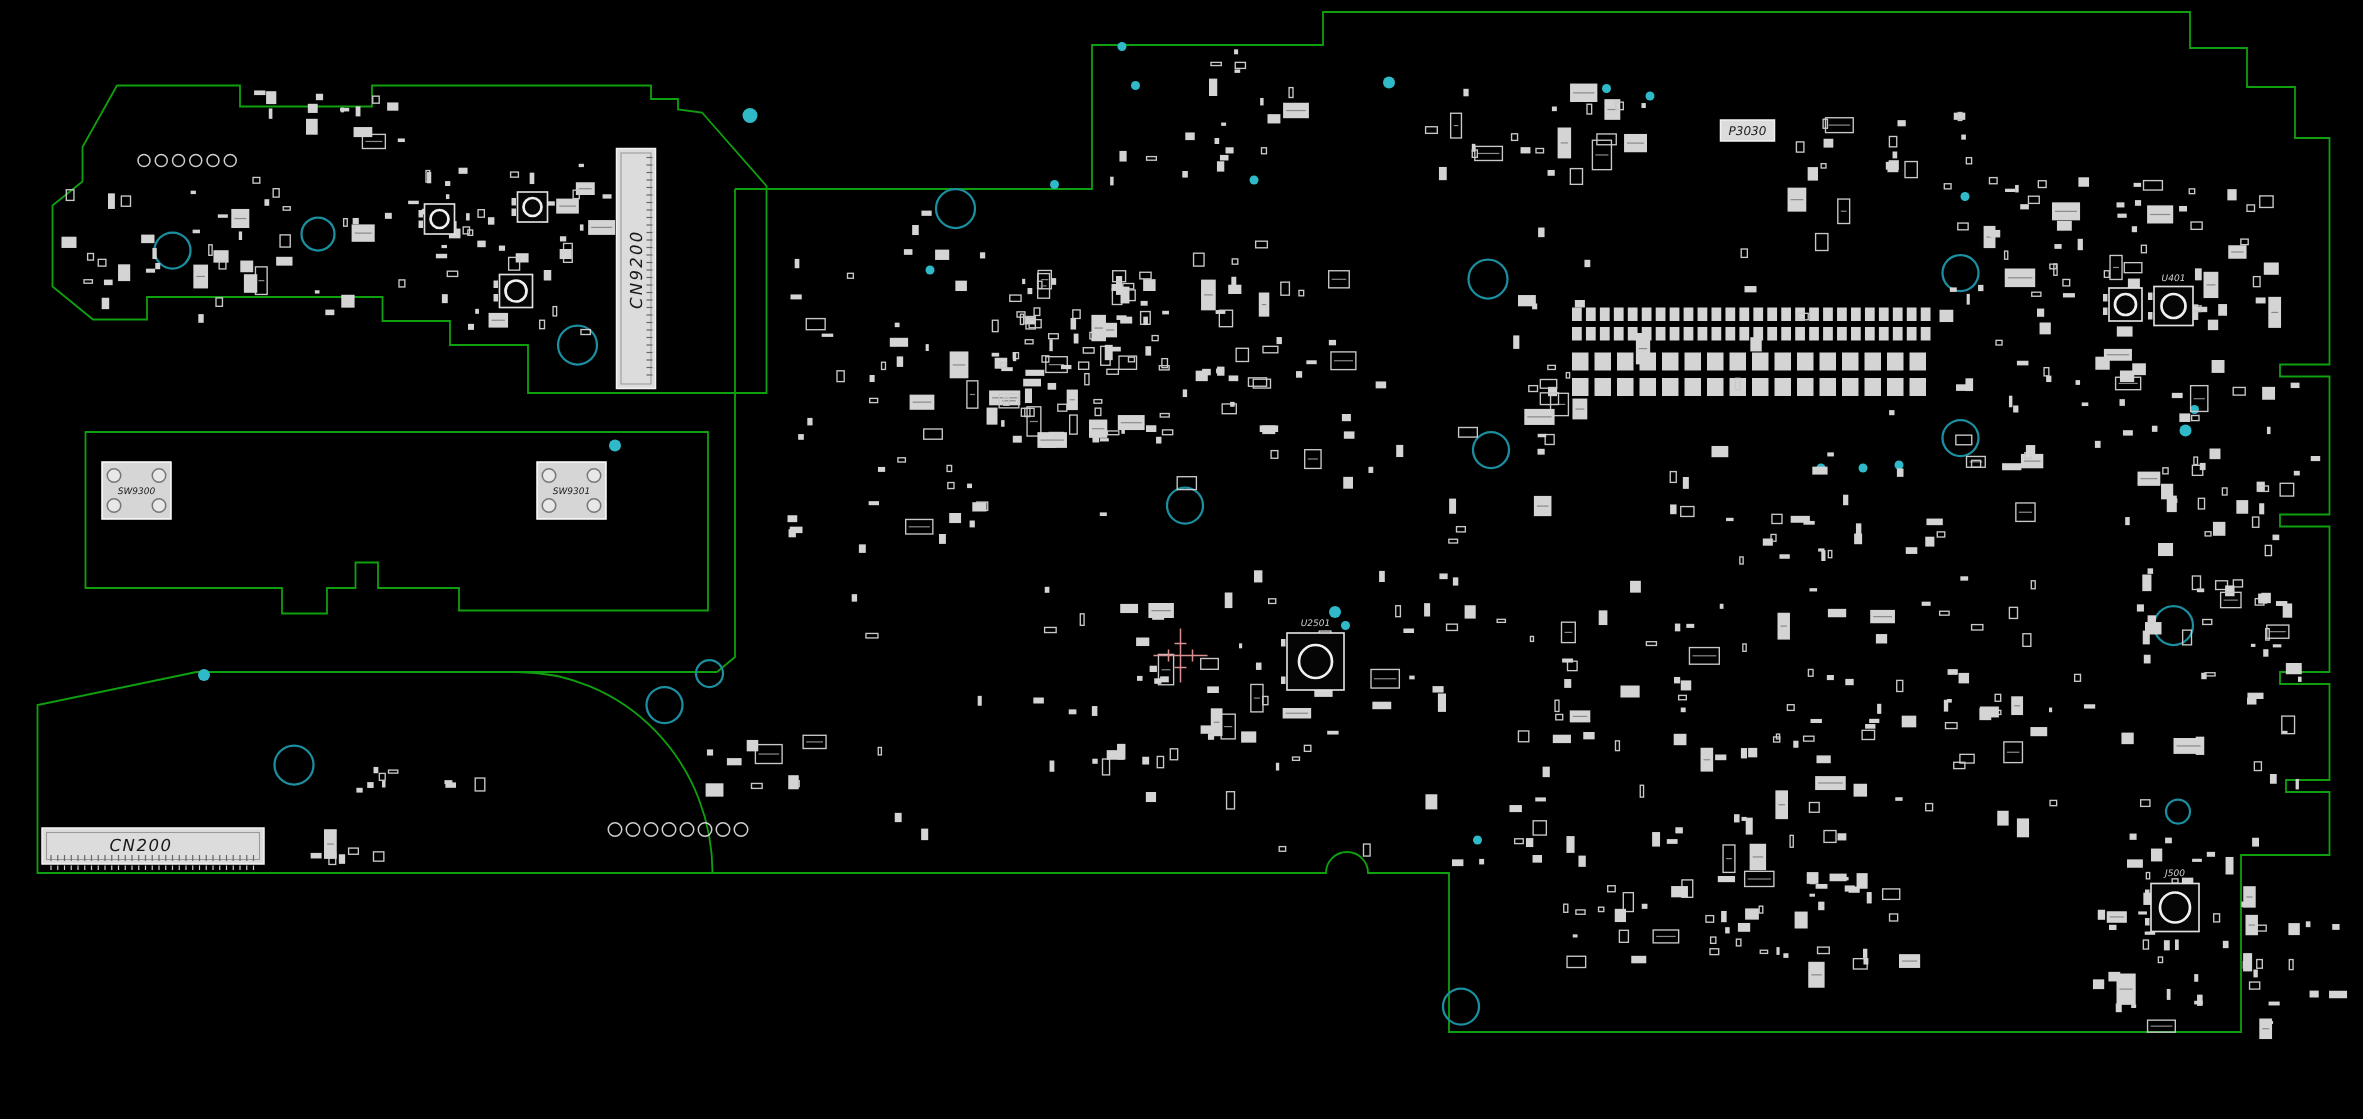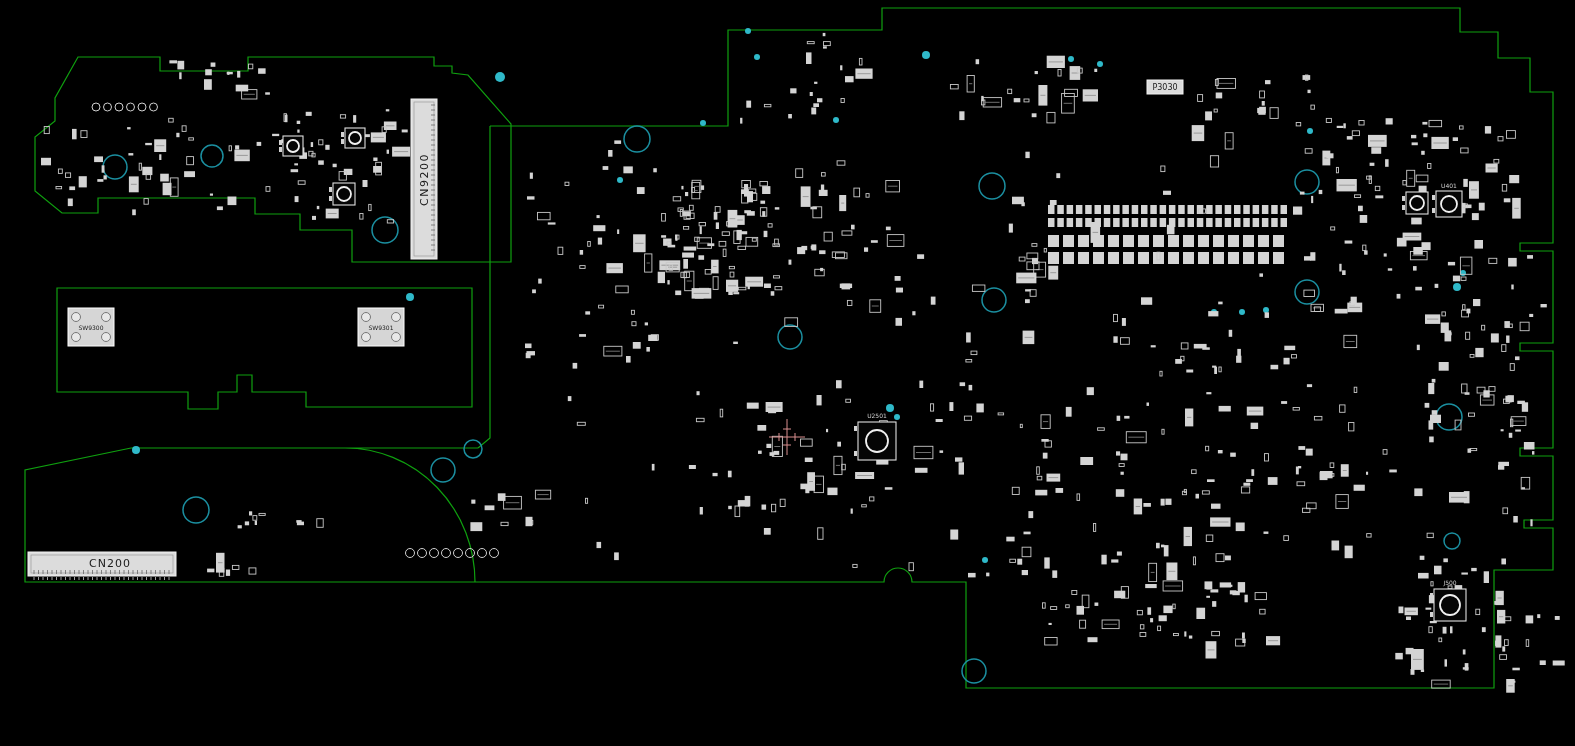--- a/index.html
+++ b/index.html
@@ -1,21 +1,21 @@
 <!DOCTYPE html>
 <html><head>
 <meta charset="utf-8">
 <title>PCB Board View</title>
 <style>
   html,body{margin:0;padding:0;background:#000;}
   body{width:1575px;height:746px;overflow:hidden;font-family:"DejaVu Sans",sans-serif;}
   .stage{position:relative;width:1575px;height:746px;background:#000;}
   #svg-holder{position:absolute;left:0;top:0;width:1575px;height:746px;}
   .lbl{position:absolute;display:flex;align-items:center;justify-content:center;
-       color:#1a1a1a;pointer-events:none;font-family:"DejaVu Sans",sans-serif;}
+       color:#1a1a1a;pointer-events:none;font-family:"DejaVu Sans",sans-serif;font-style:italic;}
   .lbl.light{color:#cfcfcf;}
   .lbl.rot span{transform:rotate(-90deg);white-space:nowrap;letter-spacing:1.5px;}
   .lbl span{white-space:nowrap;}
 </style>
 </head>
 <body>
 
 <div class="stage">
   <div id="svg-holder"><svg xmlns="http://www.w3.org/2000/svg" width="1575" height="746" viewBox="0 0 1575 746">
         <g>
@@ -1340,21 +1340,21 @@
           <line x1="779" y1="433" x2="779" y2="441"></line>
           <line x1="795" y1="433" x2="795" y2="441"></line>
           <line x1="783" y1="429" x2="791" y2="429"></line>
           <line x1="783" y1="445" x2="791" y2="445"></line>
         </g>
       </svg></div>
 
   <div class="lbl rot" style="left:411px;top:99px;width:26px;height:160px;font-size:11px">
       <span>CN9200</span>
     </div>
-  <div class="lbl" style="left:36px;top:552px;width:148px;height:22px;font-size:11px;letter-spacing:1px">
+  <div class="lbl" style="left:20px;top:552px;width:148px;height:22px;font-size:11px;letter-spacing:1px">
       <span>CN200</span>
     </div>
   <div class="lbl" style="left:68px;top:308px;width:46px;height:38px;font-size:6px">
       <span>SW9300</span>
     </div>
   <div class="lbl" style="left:358px;top:308px;width:46px;height:38px;font-size:6px">
       <span>SW9301</span>
     </div>
   <div class="lbl" style="left:1147px;top:80px;width:36px;height:14px;font-size:8px">
       <span>P3030</span>

